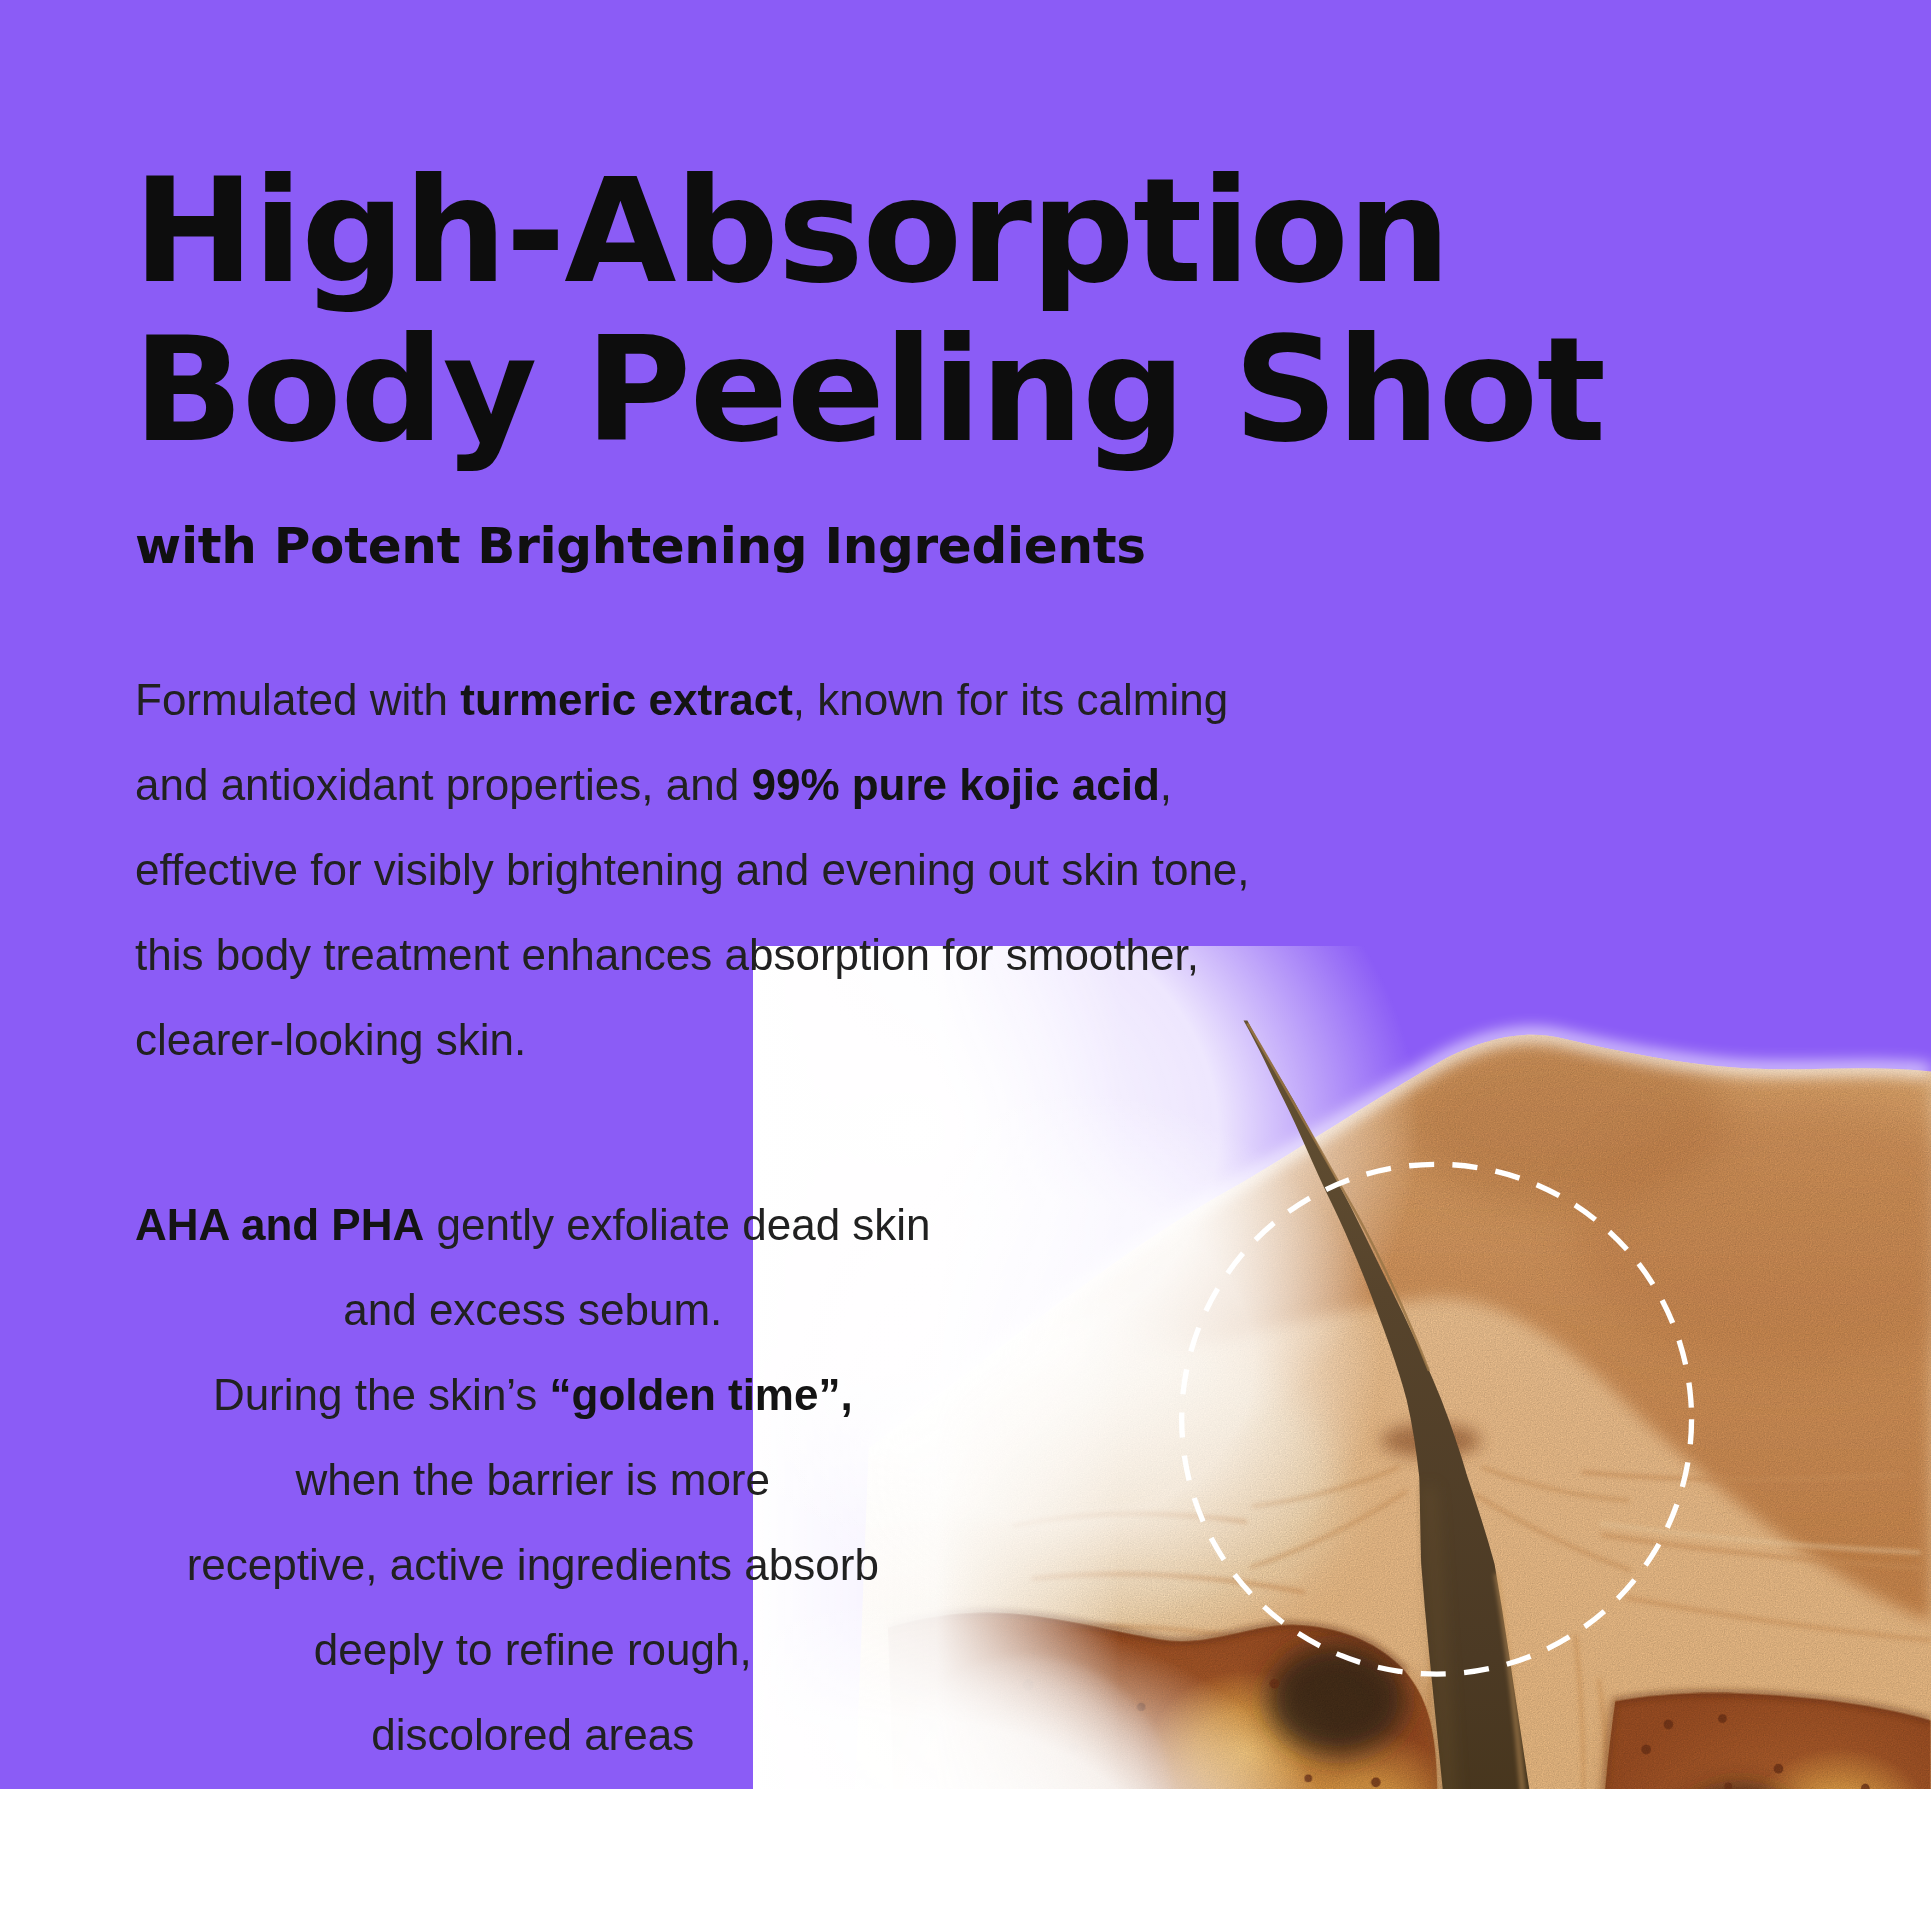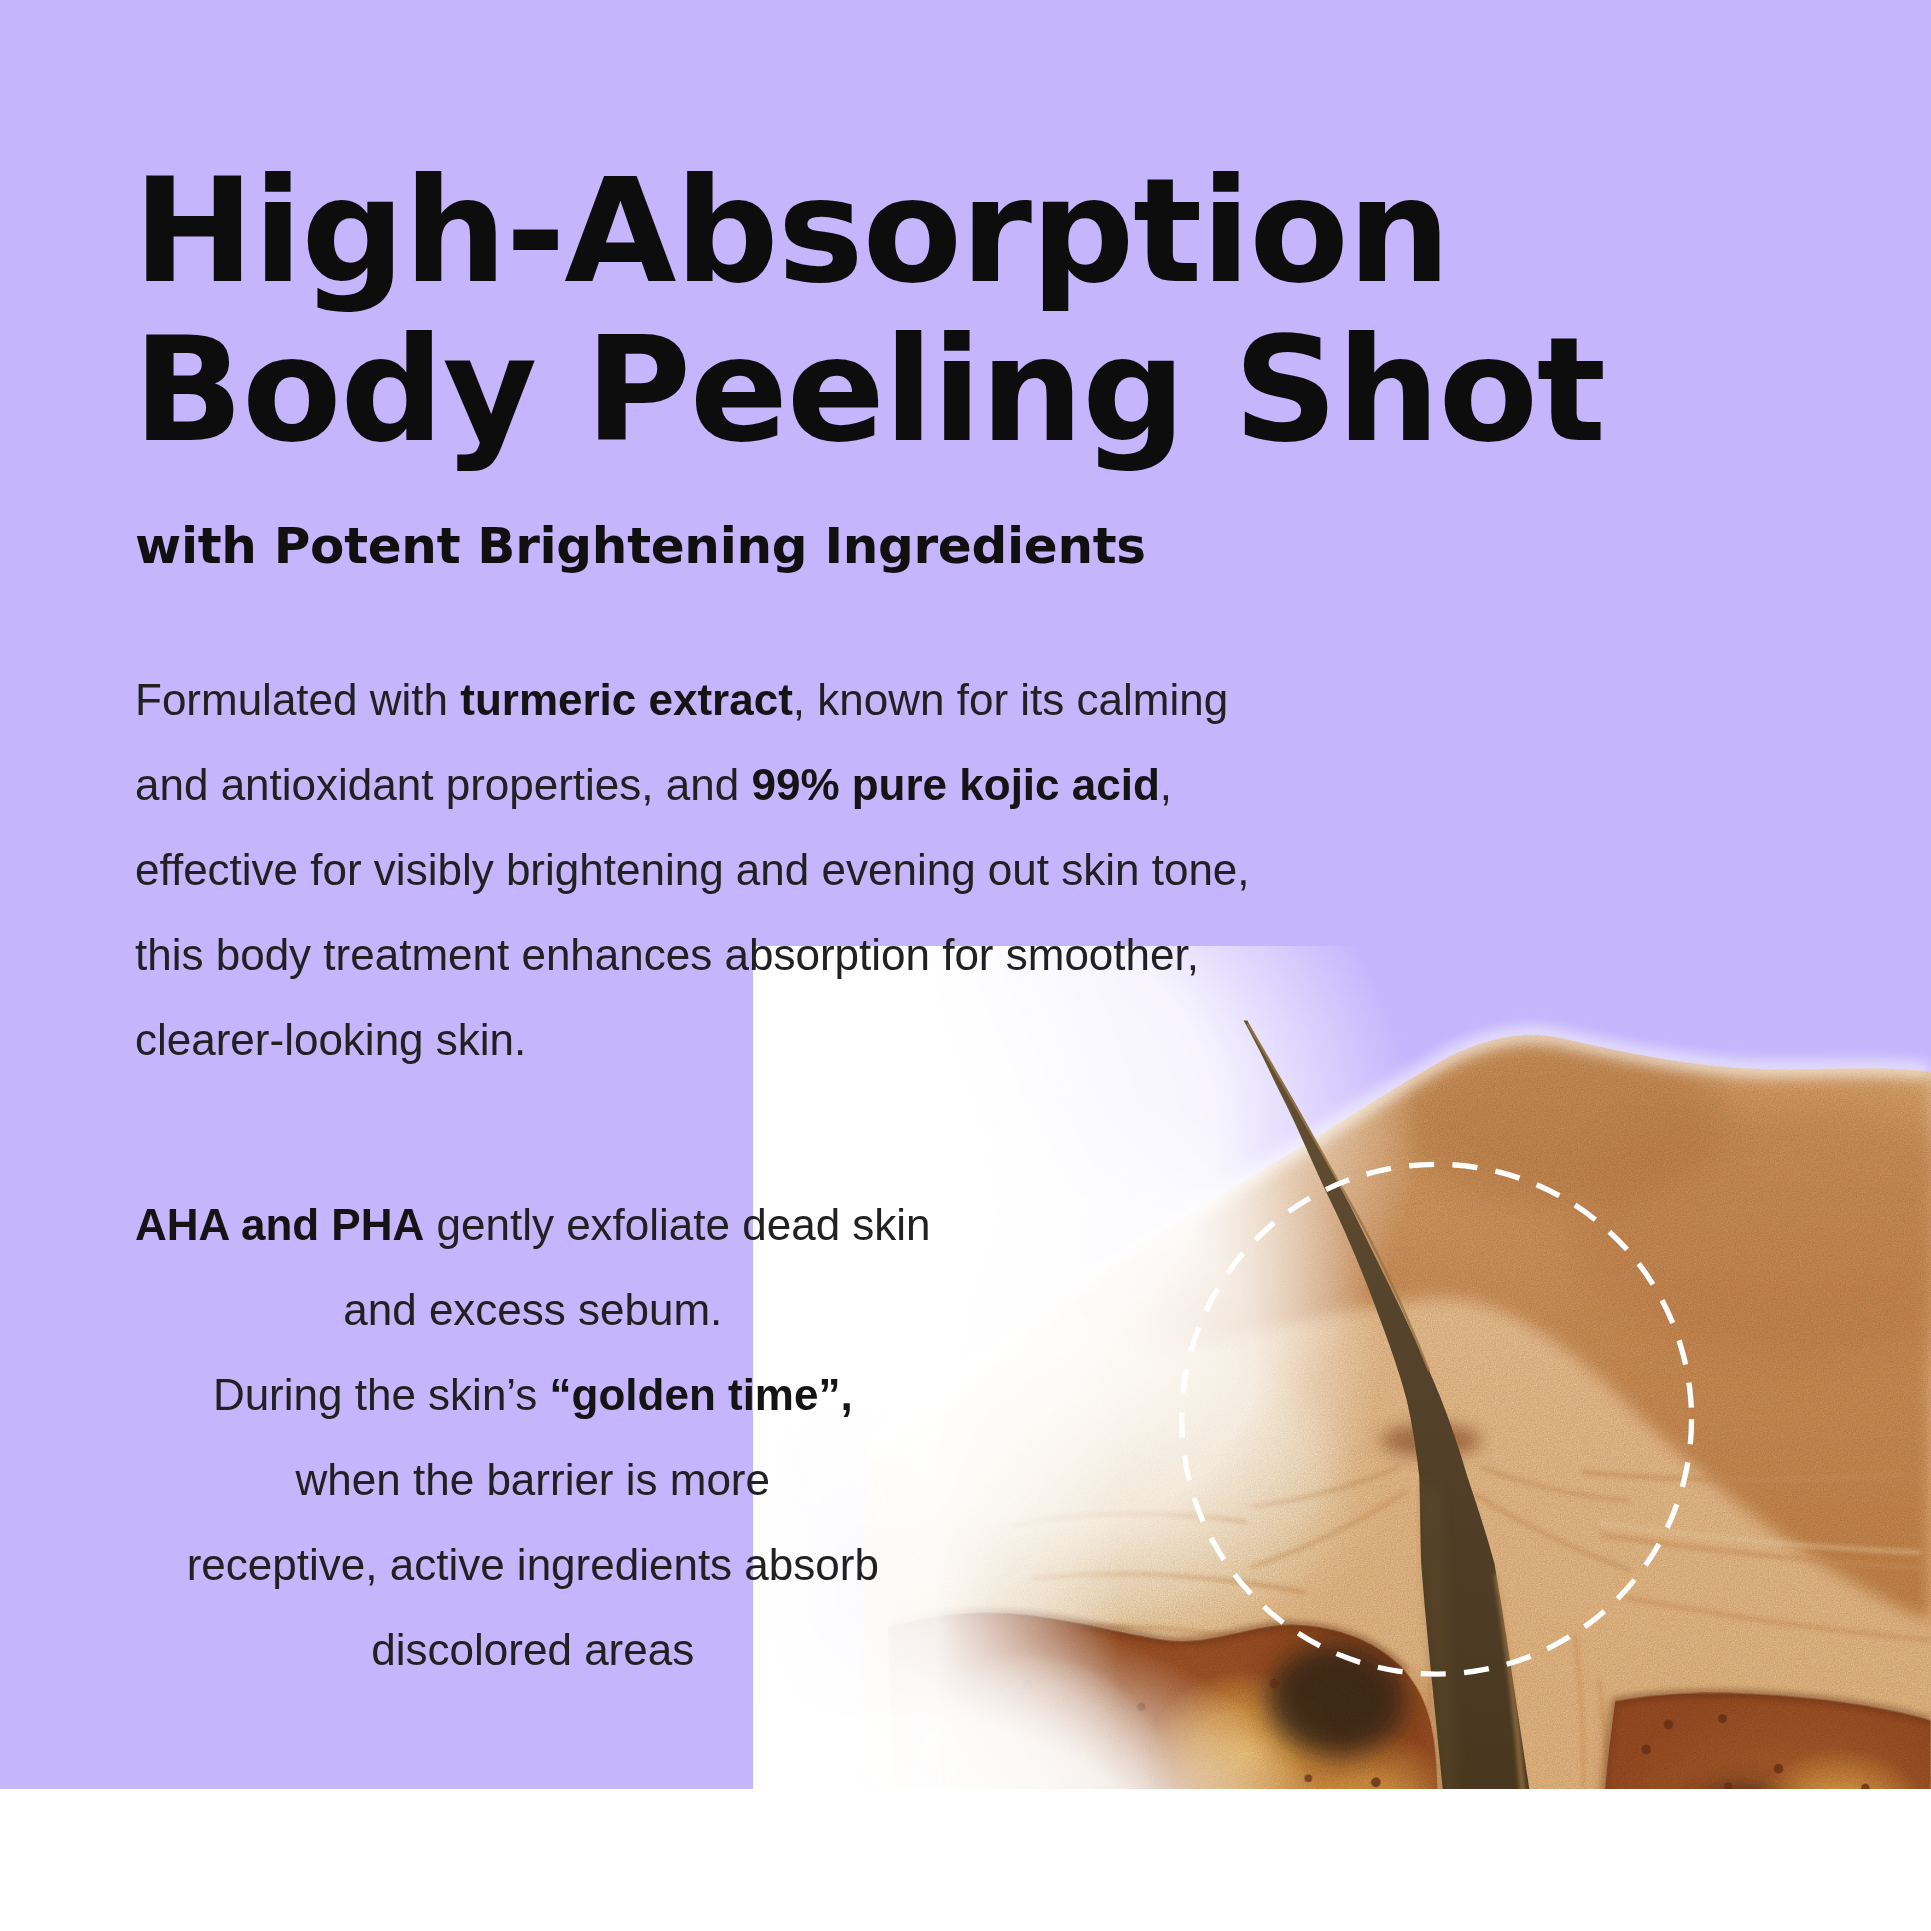--- a/index.html
+++ b/index.html
@@ -1,16 +1,16 @@
 <!DOCTYPE html>
 <html><head>
 <meta charset="utf-8">
 <style>
   html,body{margin:0;padding:0;background:#ffffff;}
-  .stage{position:relative;width:1931px;height:1789px;background:#c4b5fd;overflow:hidden;
+  .stage{position:relative;width:1931px;height:1789px;background:#8b5cf6;overflow:hidden;
          font-family:"Liberation Sans",sans-serif;}
   .illu{position:absolute;left:753px;top:946px;width:1178px;height:985px;z-index:1;}
   .copy{position:absolute;left:0;top:0;width:1931px;height:1931px;z-index:2;pointer-events:none;}
   h1{position:absolute;left:133px;top:151px;margin:0;
      font-family:"DejaVu Sans",sans-serif;font-weight:bold;
      font-size:145px;line-height:159px;letter-spacing:-1.4px;color:#0d0d0d;}
   h1 .hl{display:block;white-space:nowrap;}
   h2{position:absolute;left:135px;top:516px;margin:0;
      font-family:"DejaVu Sans",sans-serif;font-weight:bold;
      font-size:50px;line-height:60px;letter-spacing:-0.3px;color:#101010;white-space:nowrap;}
@@ -258,18 +258,19 @@
       <div class="line"><span>this body treatment enhances absorption for smoother,</span></div>
       <div class="line"><span>clearer-looking skin.</span></div>
     </div>
 
     <div class="para p2">
       <div class="line"><span class="b">AHA and PHA</span><span> gently exfoliate dead skin</span></div>
       <div class="line"><span>and excess sebum.</span></div>
       <div class="line"><span>During the skin’s </span><span class="b">“golden time”</span><span class="b">,</span></div>
       <div class="line"><span>when the barrier is more</span></div>
       <div class="line"><span>receptive, active ingredients absorb</span></div>
+      <div class="line"><span>deeply to refine rough,</span></div>
       <div class="line"><span>discolored areas</span></div>
     </div>
 
   </div>
 </div>
 
 
 </body></html>

